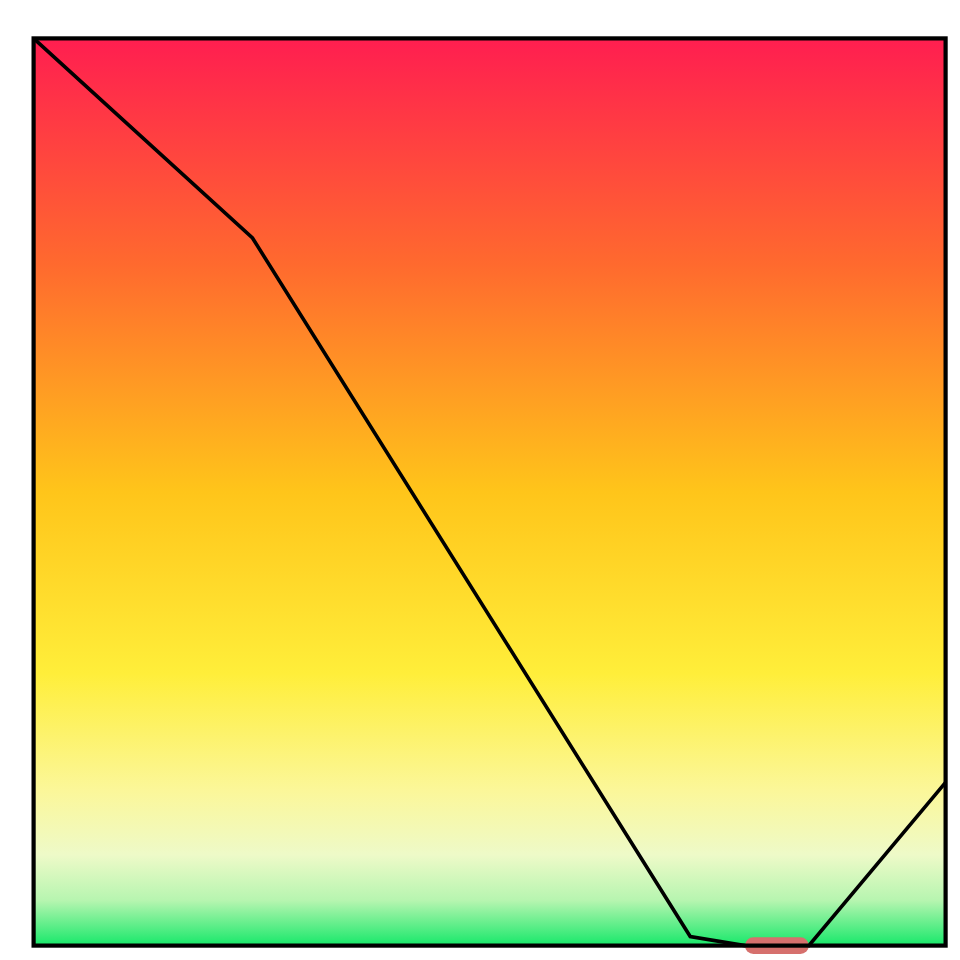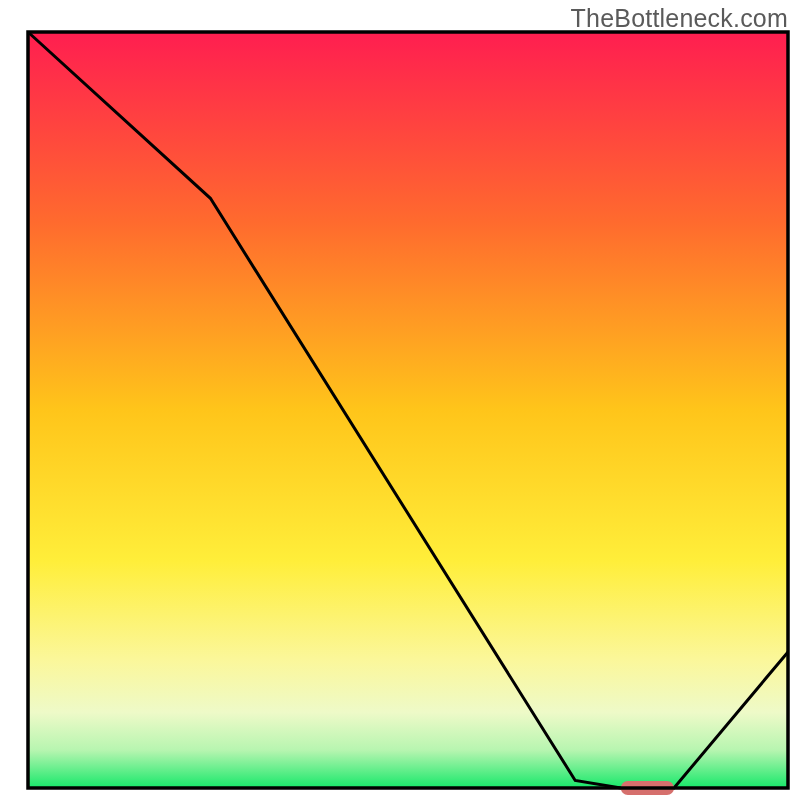--- a/index.html
+++ b/index.html
@@ -26,21 +26,20 @@
     letter-spacing: 0.2px;
   }
   svg {
     display: block;
   }
 </style>
 </head>
 <body>
 
 <div class="stage">
-  <div class="watermark">TheBottleneck.com</div>
 
   <svg id="chart-svg" width="800" height="800" viewBox="0 0 800 800">
     <defs>
       <linearGradient id="heat" x1="0" y1="0" x2="0" y2="1">
           <stop offset="0%" stop-color="#ff1e50"></stop>
           <stop offset="25%" stop-color="#ff6a2e"></stop>
           <stop offset="50%" stop-color="#ffc51a"></stop>
           <stop offset="70%" stop-color="#ffee3a"></stop>
           <stop offset="83%" stop-color="#fbf79a"></stop>
           <stop offset="90%" stop-color="#eefac8"></stop>

